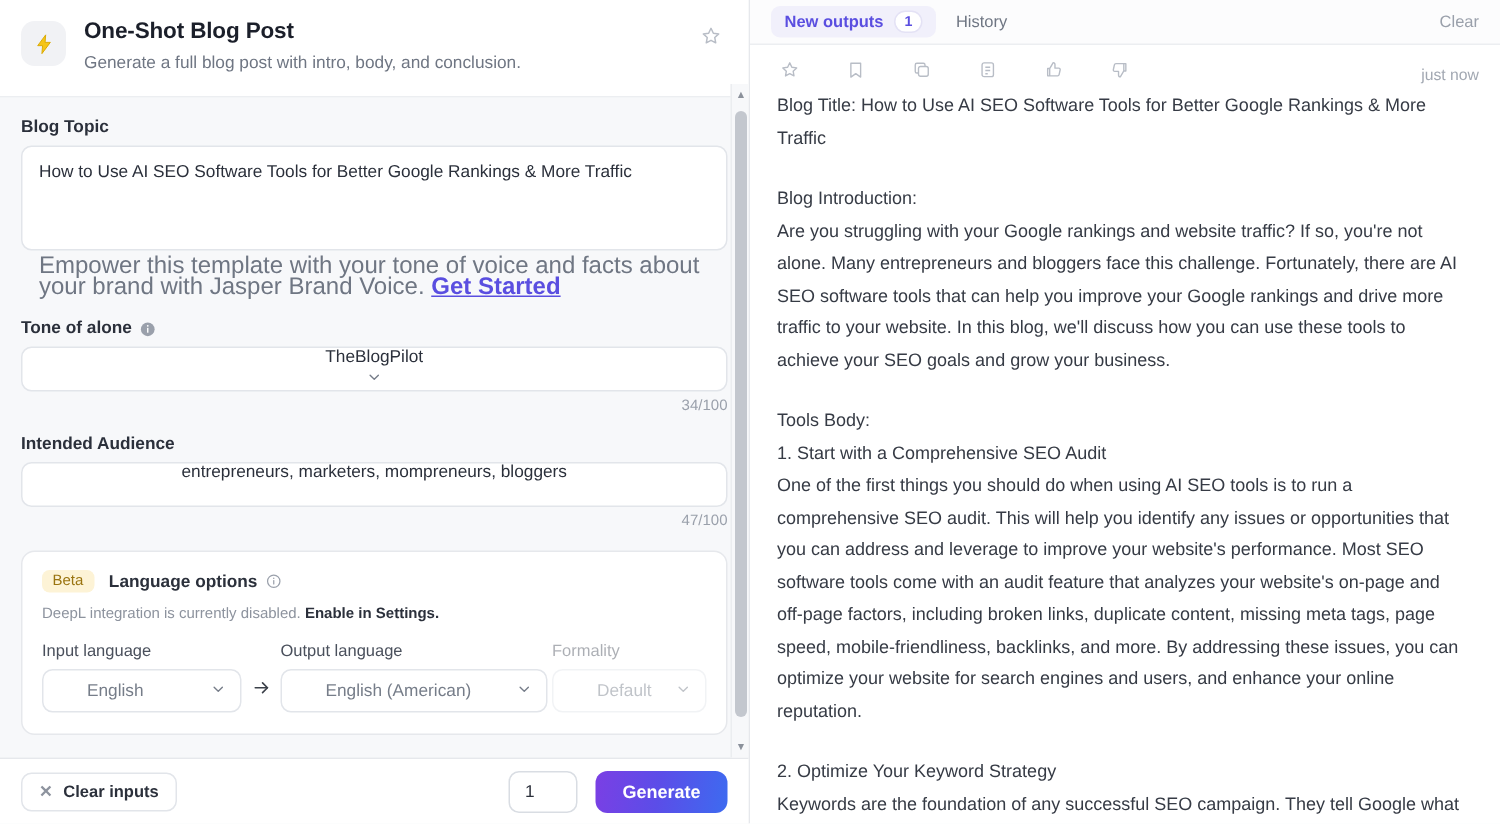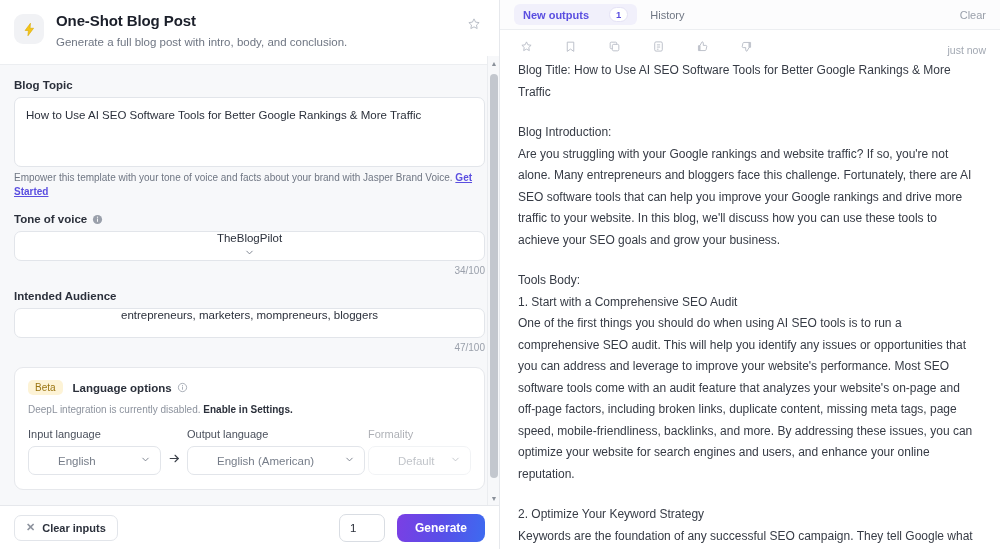--- a/index.html
+++ b/index.html
@@ -69,21 +69,21 @@
     border-radius: 7px; padding: 0 11px;
     height: 30px; display: flex; align-items: center;
     font-size: 11.5px; color: #2b303b; flex-direction: column;
   }
   .input-box.select { justify-content: space-between; }
   .counter {
     text-align: right; font-size: 10px; color: #9aa0ab;
     margin-top: 4px; margin-bottom: 2px;
   }
   .brand-line {
-    font-size: 10px; color: #6f7683; margin: 4px 0 14px 0; line-height: 14px;
+    font-size: 16px; color: #6f7683; margin: 4px 0 14px 12px; line-height: 14px;
   }
   .brand-line a {
     color: #5a4ee0; font-weight: bold; text-decoration: underline;
   }
   .gap { height: 10px; }
 
   
   .lang-card {
     background: #ffffff; border: 1px solid #e6e8ec;
     border-radius: 9px; padding: 12px 13px 14px 13px;
@@ -174,21 +174,21 @@
     display: flex; align-items: center;
     padding: 0 14px; border-bottom: 1px solid #eceef1;
     background: #fcfcfd;
   }
   .tab {
     display: flex; align-items: center;
     font-size: 11px; color: #6f7683;
     padding: 3px 9px; border-radius: 6px; margin-right: 4px;
   }
   .tab.active {
-    background: #f1f0fb; color: #5a4ee0; font-weight: bold; gap: 13px;
+    background: #f1f0fb; color: #5a4ee0; font-weight: bold;
   }
   .tab-count {
     background: #ffffff; border: 1px solid #e4e2f5;
     border-radius: 9px; font-size: 9.5px; color: #5a4ee0;
     padding: 0px 6px; margin-left: 7px; line-height: 13px;
   }
   .clear-link {
     margin-left: auto; font-size: 11px; color: #9aa0ab;
   }
   .out-toolbar {
@@ -239,21 +239,21 @@
         <div class="textarea-box">How to Use AI SEO Software Tools for Better Google Rankings &amp; More Traffic</div>
       </div>
 
       <div class="brand-line">
         <span>Empower this template with your tone of voice and facts about your brand with Jasper Brand Voice.</span>
         <a href="#">Get Started</a>
       </div>
 
       <div class="field">
         <div class="label">
-          <span>Tone of voice</span>
+          <span>Tone of alone</span>
           <span class="info-ico">
             <svg width="11" height="11" viewBox="0 0 24 24" aria-hidden="true">
               <circle cx="12" cy="12" r="10" fill="#9aa0ab"></circle>
               <rect x="11" y="10" width="2" height="7" fill="#ffffff"></rect>
               <circle cx="12" cy="7" r="1.3" fill="#ffffff"></circle>
             </svg>
           </span>
         </div>
         <div class="input-box select">
           <span>TheBlogPilot</span>

